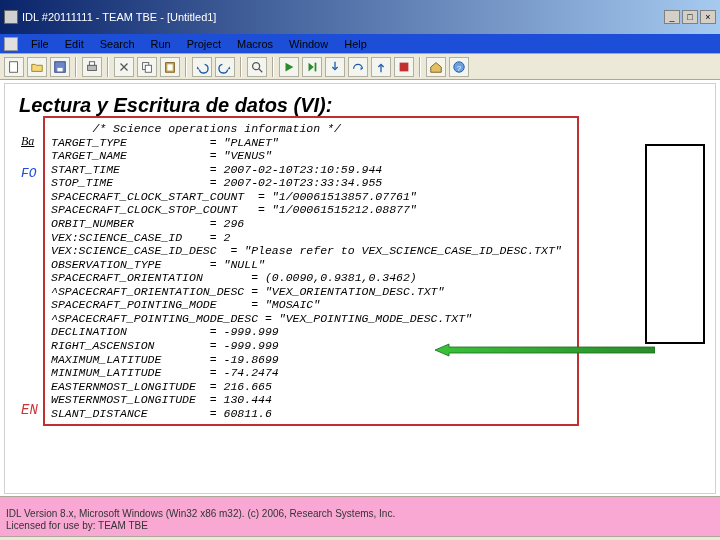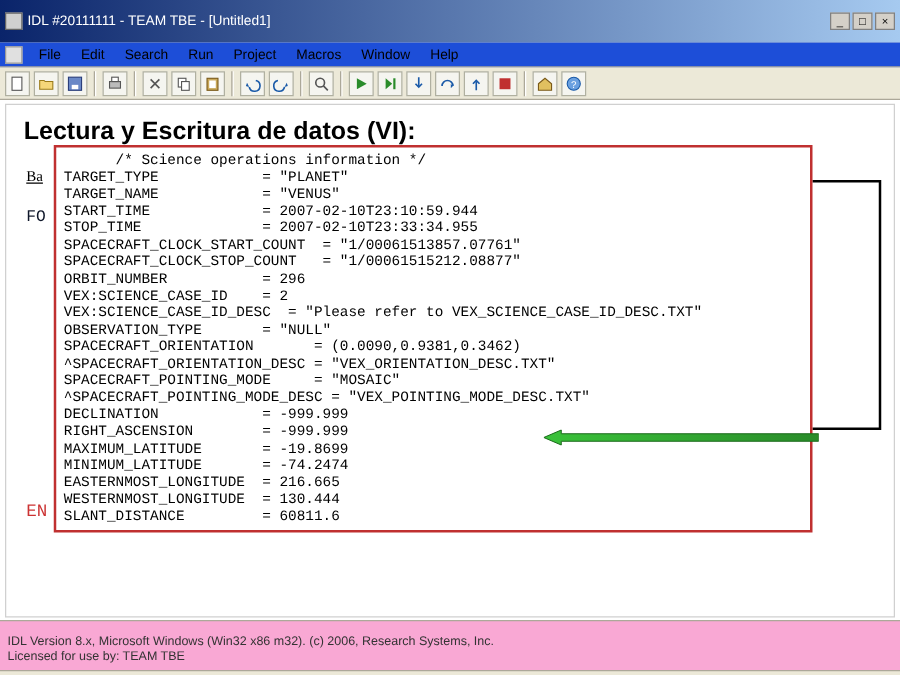--- a/index.html
+++ b/index.html
@@ -76,48 +76,49 @@
     background: #fff;
     height: 416px;
     border-top:1px solid #fff;
     overflow:hidden;
   }
   .slide {
     position:absolute; left:4px; top:2px; right:4px; bottom:2px;
     background:#fff;
     border:1px solid #d0d0d0;
     padding:6px 14px;
+    font-style:italic;
   }
   .slide-title {
     font-family: Arial, sans-serif;
     font-size: 20px;
     font-weight: bold;
     color: #000;
     margin: 4px 0 8px 0;
   }
   .label-left {
     position:absolute;
     font-family: "Times New Roman", serif;
     font-size:12px;
     color:#000;
   }
   .label-ba { top:50px; left:16px; text-decoration:underline; }
-  .label-fo { top:82px; left:16px; color:#0f172a; font-family: "Courier New", monospace; font-size:13px; }
+  .label-fo { top:82px; left:16px; color:#1d4ed8; font-family: "Courier New", monospace; font-size:13px; }
   .label-en { top:318px; left:16px; color:#cc3333; font-family: "Courier New", monospace; font-size:14px; }
 
   .rightbox {
     position:absolute;
     right:10px; top:60px; width:60px; height:200px;
     border:2px solid #000;
     background:#fff;
   }
 
   .codebox {
     position:absolute;
-    left:38px; top:32px; width:607px;
+    left:38px; top:32px; width:536px;
     background:#fff;
     border:2px solid #c03030;
     padding:4px 6px;
     font-family:"Courier New", monospace;
     font-size:11.5px;
     line-height:1.18;
     color:#000;
     white-space:pre;
     overflow:hidden;
   }

